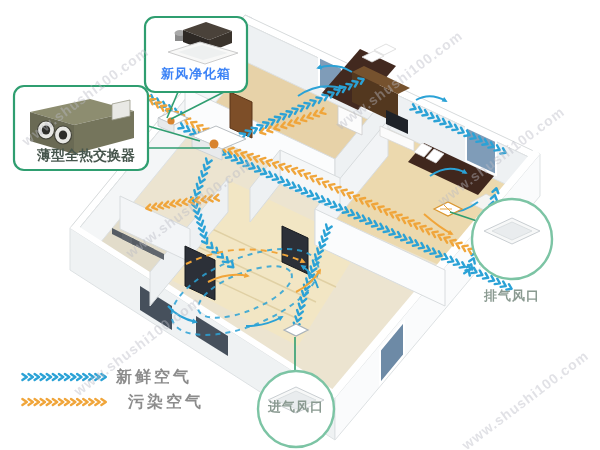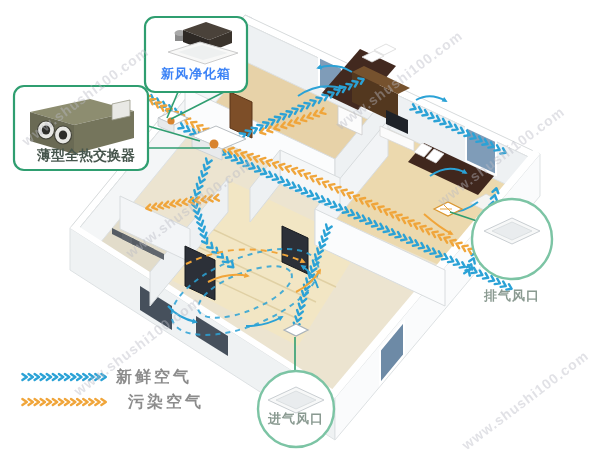--- a/index.html
+++ b/index.html
@@ -238,18 +238,18 @@
 <div class="wm" style="left:8px;top:88px;">www.shushi100.com</div>
 <div class="wm" style="left:112px;top:200px;">www.shushi100.com</div>
 <div class="wm" style="left:60px;top:338px;">www.shushi100.com</div>
 <div class="wm" style="left:322px;top:72px;">www.shushi100.com</div>
 <div class="wm" style="left:424px;top:148px;">www.shushi100.com</div>
 <div class="wm" style="left:448px;top:392px;">www.shushi100.com</div>
 
 <div class="lbl lbl-box" style="left:147px;top:65px;width:98px;">新风净化箱</div>
 <div class="lbl lbl-box2" style="left:16px;top:147px;width:140px;">薄型全热交换器</div>
 <div class="lbl lbl-circle" style="left:464px;top:247px;width:96px;margin-top:40px;">排气风口</div>
-<div class="lbl lbl-circle" style="left:248px;top:410px;width:96px;">进气风口</div>
+<div class="lbl lbl-circle" style="left:248px;top:398px;width:96px;">进气风口</div>
 
 <div class="lbl lbl-legend" style="left:116px;top:367px;width:110px;text-align:left;">新鲜空气</div>
 <div class="lbl lbl-legend" style="left:128px;top:392px;width:110px;text-align:left;">污染空气</div>
 
 </div>
 
 </body></html>

